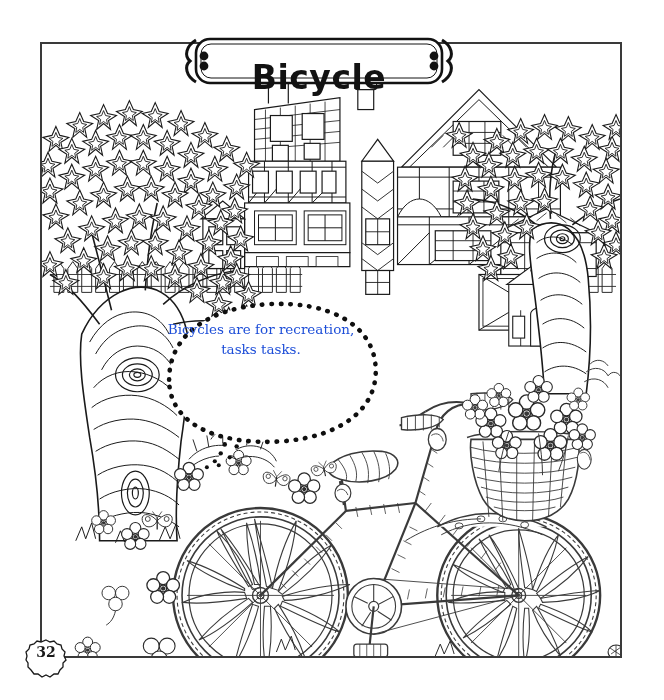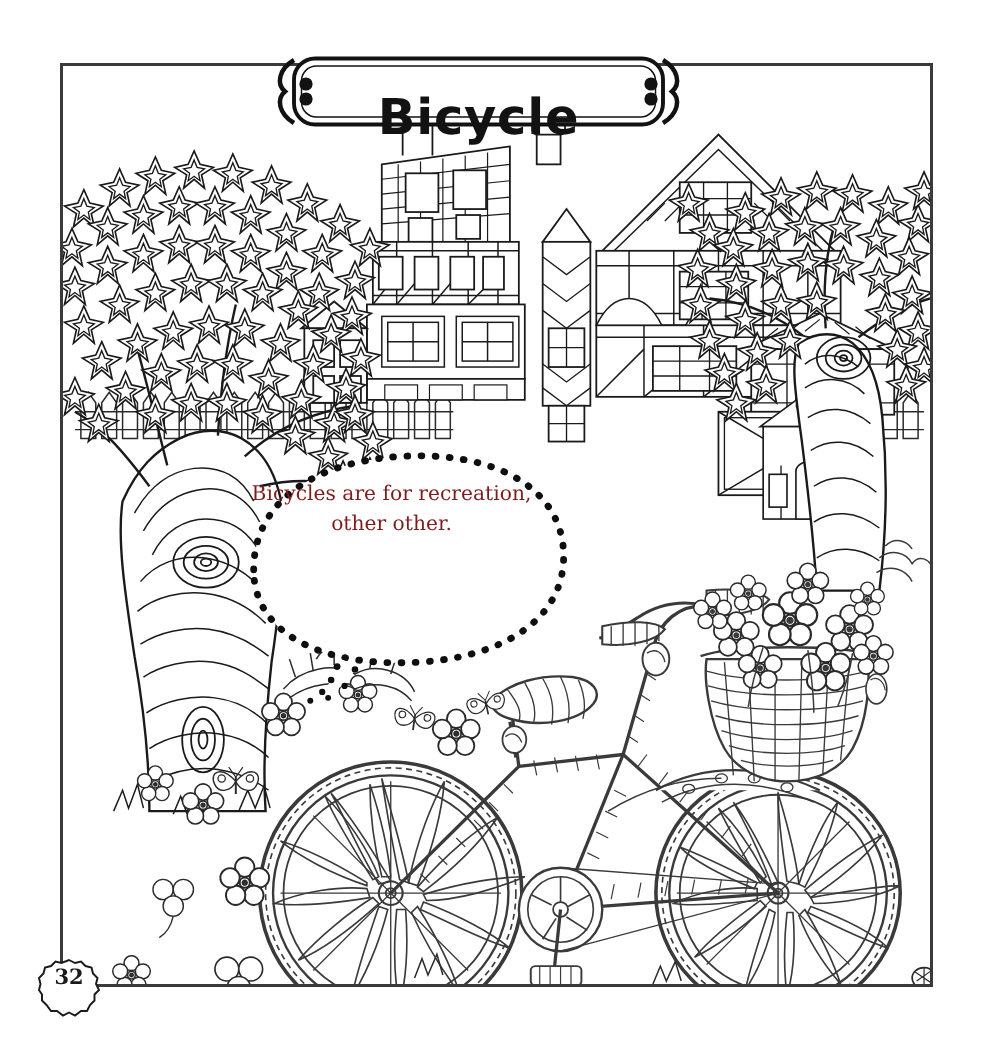--- a/index.html
+++ b/index.html
@@ -9,21 +9,21 @@
   #frame{position:absolute;left:40px;top:42px;width:582px;height:616px;
          border:2px solid #3a3a3a;box-sizing:border-box;background:#ffffff;}
   #art{position:absolute;left:0;top:0;width:100%;height:100%;}
   .ttl-wrap{position:absolute;left:178px;top:36px;width:282px;height:50px;z-index:40;}
   .ttl-text{position:absolute;left:0;top:0;width:282px;height:50px;
             display:flex;align-items:center;justify-content:center;
             font-size:33px;font-weight:bold;letter-spacing:.5px;color:#121212;
             font-family:"DejaVu Sans",sans-serif;margin-top:16px;}
   .bub-text{position:absolute;left:166px;top:292px;width:190px;height:94px;z-index:40;
             display:flex;flex-direction:column;align-items:center;justify-content:center;
-            font-size:13.5px;line-height:20px;color:#7f1d1d;text-align:center;
+            font-size:13.5px;line-height:20px;color:#1d4ed8;text-align:center;
             font-family:"DejaVu Serif",serif;}
   .bub-line{white-space:nowrap;}
   .pg-num{position:absolute;left:29px;top:641px;width:34px;height:22px;z-index:40;
           display:flex;align-items:center;justify-content:center;
           font-size:14px;font-weight:bold;color:#1a1a1a;
           font-family:"DejaVu Serif",serif;}
 </style>
 </head>
 <body>
 
@@ -723,21 +723,21 @@
       <g fill="#121212">
         <circle cx="256" cy="20" r="4.4"></circle>
           <circle cx="256" cy="30" r="4.4"></circle>
       </g>
     </svg>
     <div class="ttl-text">Bicycle</div>
   </div>
 
   <div class="bub-text">
     <span class="bub-line">Bicycles are for recreation,</span>
-    <span class="bub-line">other other.</span>
+    <span class="bub-line">tasks tasks.</span>
   </div>
 
   <svg style="position:absolute;left:24px;top:636px;" width="44" height="44" viewBox="0 0 44 44">
     <path d="M22,4 L26,6 L30,5 L33,8 L37,9 L38,13 L41,16 L40,20 L42,24 L39,27
              L39,31 L36,34 L34,38 L30,38 L26,41 L22,39 L18,41 L14,38 L10,38
              L7,34 L4,31 L4,27 L2,24 L3,20 L2,16 L5,13 L6,9 L10,8 L13,5 L17,6 Z" fill="#ffffff" stroke="#1a1a1a" stroke-width="1.3"></path>
     <path d="M44,22 L58,22" stroke="#1a1a1a" stroke-width="1.2"></path>
     <path d="M22,0 L22,-12" stroke="#1a1a1a" stroke-width="1.2"></path>
   </svg>
   <div class="pg-num">32</div>

